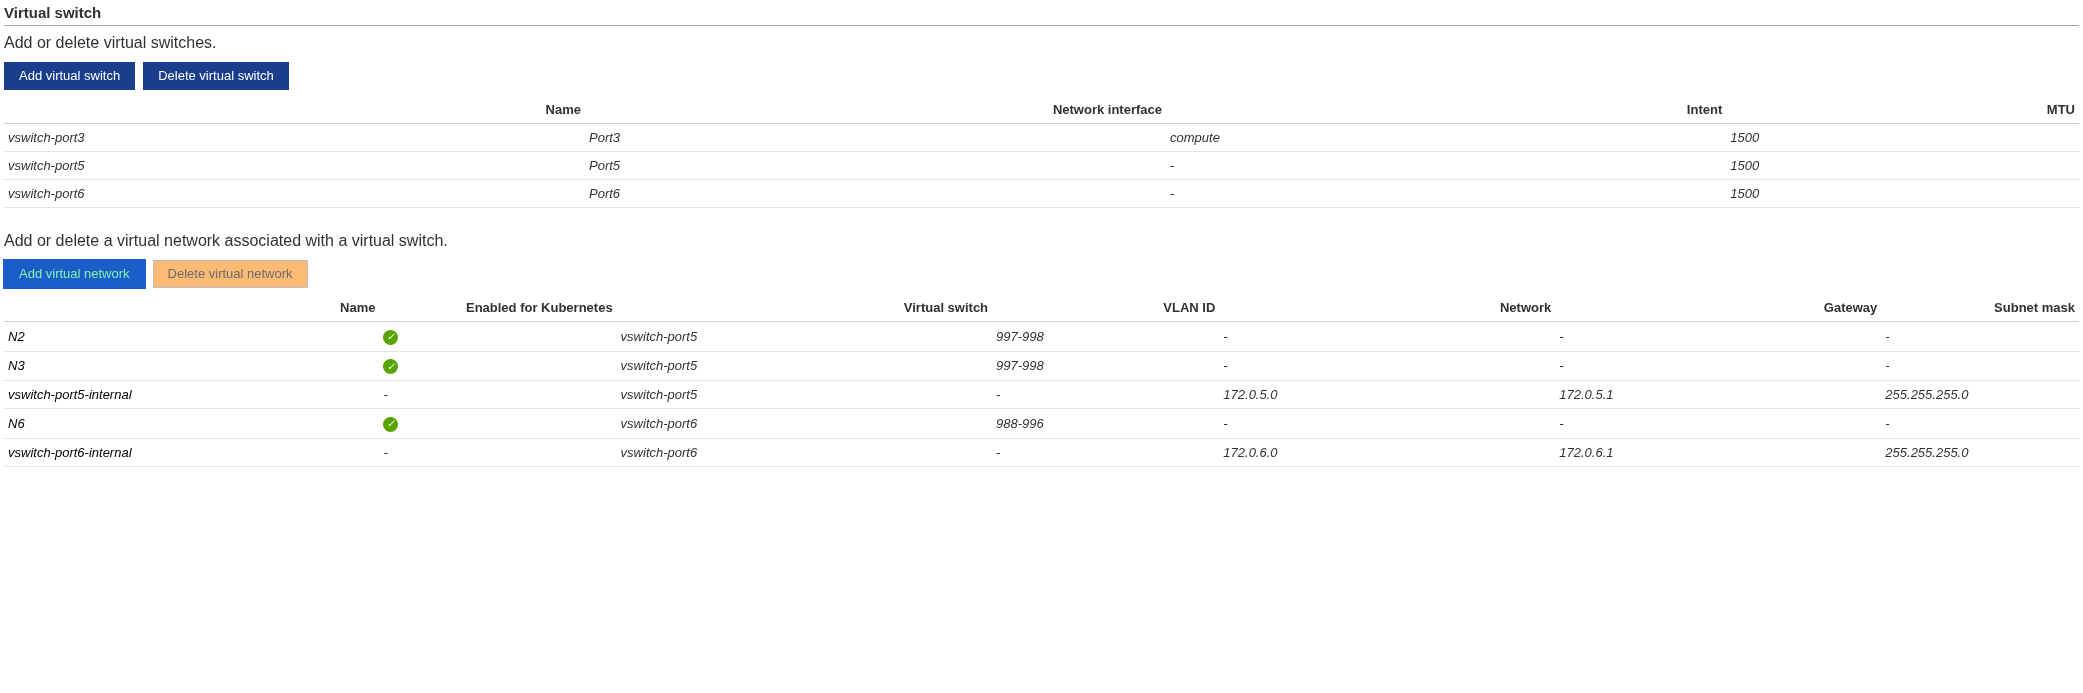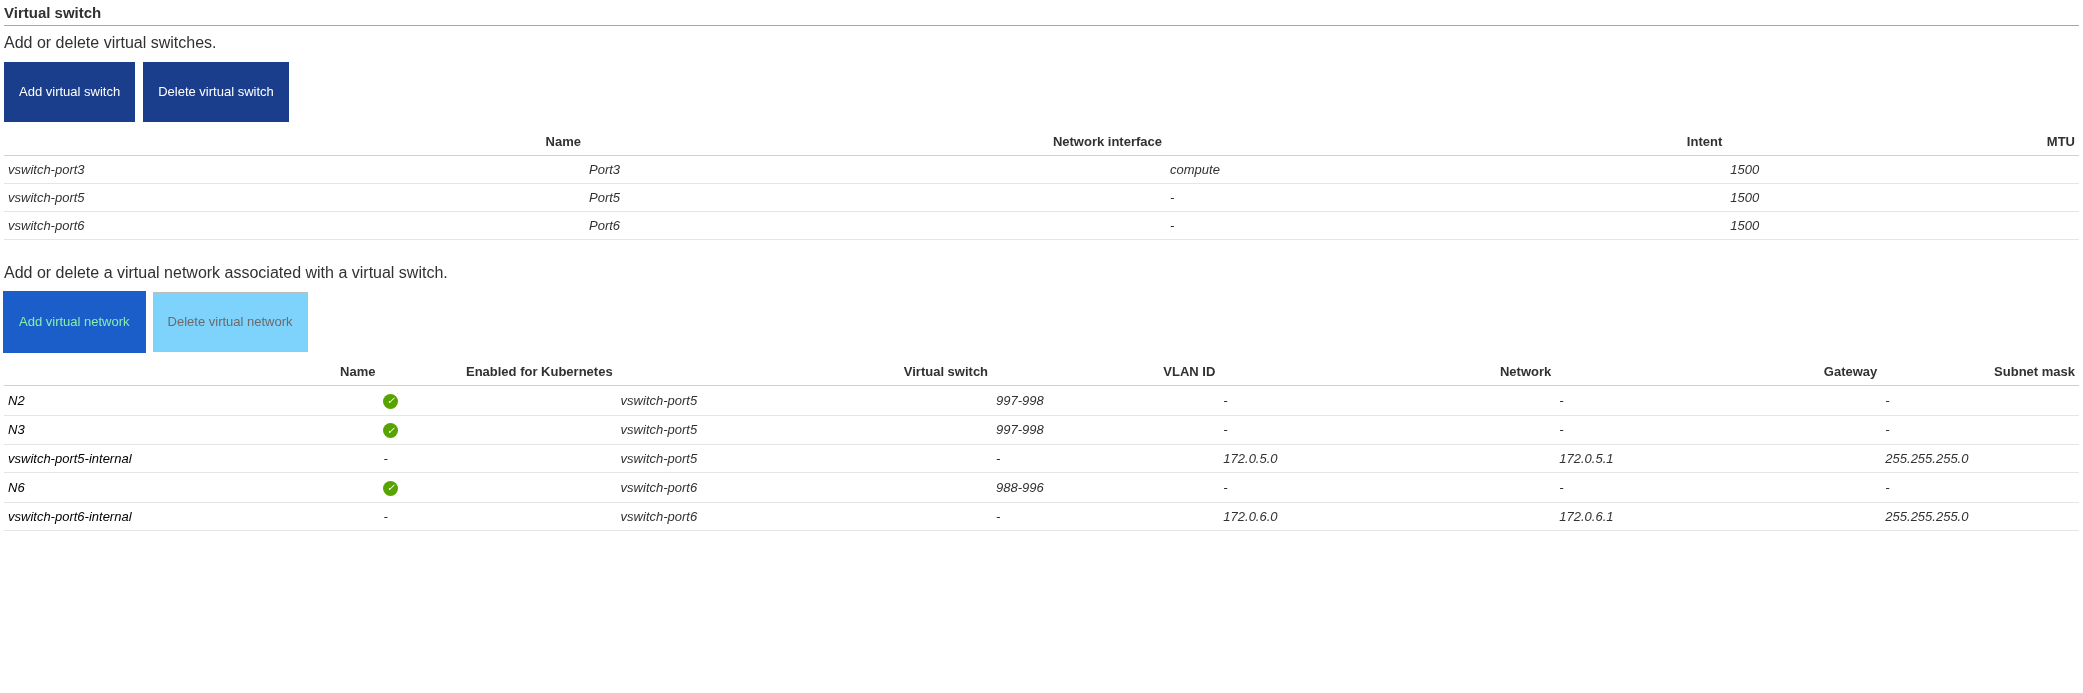--- a/index.html
+++ b/index.html
@@ -23,38 +23,38 @@
       margin-bottom: 10px;
     }
     .button-row {
       display: flex;
       gap: 8px;
       margin-bottom: 6px;
     }
     .btn {
       font-family: inherit;
       font-size: 13px;
-      padding: 20px 14px;
+      padding: 4px 14px;
       border: 1px solid transparent;
       cursor: pointer;
       line-height: 18px;
     }
     .btn-primary {
       background: #1b3e8c;
       color: #ffffff;
     }
     .btn-primary-focus {
       background: #1b5dc9;
       color: #86efac;
       border: 1px dashed #ffffff;
       outline: 2px solid #1b5dc9;
       outline-offset: -1px;
     }
     .btn-disabled {
-      background: #7dd3fc;
+      background: #fdba74;
       color: #6b6b6b;
       border: 1px solid #bdbdbd;
       cursor: default;
     }
     table {
       width: 100%;
       border-collapse: collapse;
       table-layout: fixed;
     }
     thead th {

